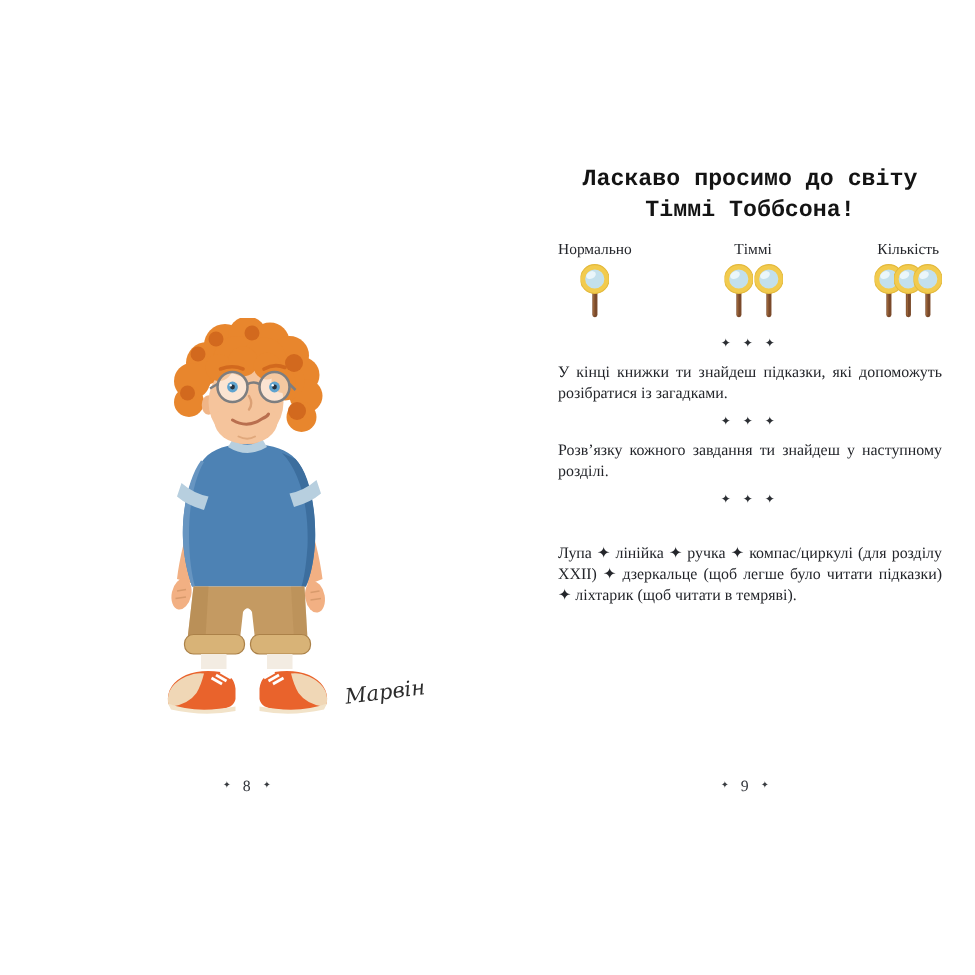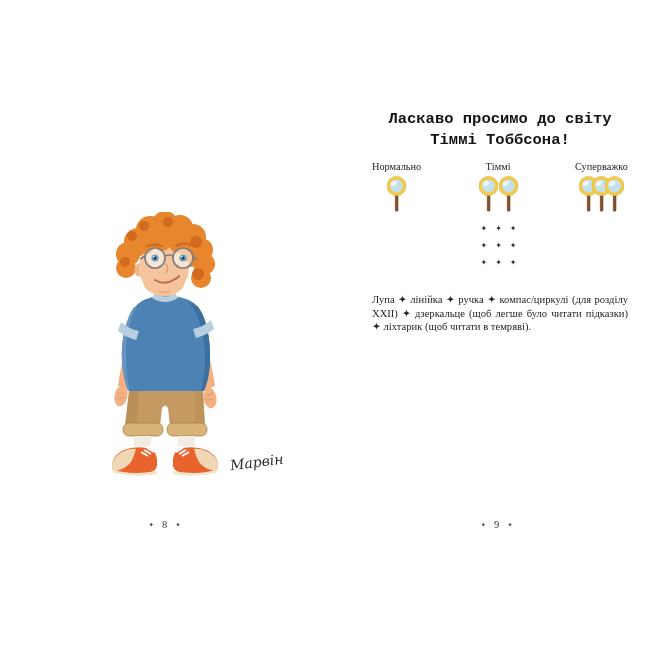--- a/index.html
+++ b/index.html
@@ -251,21 +251,21 @@
     <rect x="7.2" y="16.5" width="4.6" height="3" fill="#e8bd3e"></rect>
     <rect x="7.9" y="18" width="3.4" height="17.5" rx="1.6" fill="#7a4a2b"></rect>
     <rect x="8.3" y="18.5" width="1" height="16" rx="0.5" fill="#99643a"></rect>
     <circle cx="9.5" cy="10" r="8" fill="#c3e0ec" stroke="#f2cb4e" stroke-width="3.2"></circle>
     <circle cx="9.5" cy="10" r="9.6" fill="none" stroke="#e3b93c" stroke-width="0.7"></circle>
     <ellipse cx="7" cy="7.4" rx="3.4" ry="2.4" fill="#eaf6fa" transform="rotate(-28 7 7.4)"></ellipse>
   </svg></span>
 </div>
         </div>
         <div class="diff-group">
-          <div class="diff-label">Суперважко</div>
+          <div class="diff-label">Кількість</div>
           <div class="mag-row count-3">
   <span class="mag"><svg width="19" height="40" viewBox="0 0 19 40">
     <rect x="7.2" y="16.5" width="4.6" height="3" fill="#e8bd3e"></rect>
     <rect x="7.9" y="18" width="3.4" height="17.5" rx="1.6" fill="#7a4a2b"></rect>
     <rect x="8.3" y="18.5" width="1" height="16" rx="0.5" fill="#99643a"></rect>
     <circle cx="9.5" cy="10" r="8" fill="#c3e0ec" stroke="#f2cb4e" stroke-width="3.2"></circle>
     <circle cx="9.5" cy="10" r="9.6" fill="none" stroke="#e3b93c" stroke-width="0.7"></circle>
     <ellipse cx="7" cy="7.4" rx="3.4" ry="2.4" fill="#eaf6fa" transform="rotate(-28 7 7.4)"></ellipse>
   </svg></span>
 
@@ -286,23 +286,25 @@
     <circle cx="9.5" cy="10" r="9.6" fill="none" stroke="#e3b93c" stroke-width="0.7"></circle>
     <ellipse cx="7" cy="7.4" rx="3.4" ry="2.4" fill="#eaf6fa" transform="rotate(-28 7 7.4)"></ellipse>
   </svg></span>
 </div>
         </div>
       </div>
 
 
       <div class="sep">✦ ✦ ✦</div>
 
+      <p class="std">У кінці книжки ти знайдеш підказки, які допоможуть розібратися із загадками.</p>
 
       <div class="sep">✦ ✦ ✦</div>
 
+      <p class="std">Розв’язку кожного завдання ти знайдеш у наступному розділі.</p>
 
       <div class="sep">✦ ✦ ✦</div>
 
 
       <p class="items-line">Лупа ✦ лінійка ✦ ручка ✦ компас/циркулі (для розділу XXII) ✦ дзеркальце (щоб легше було читати підказки) ✦ ліхтарик (щоб читати в темряві).</p>
 
     </div>
 
     <div class="footer footer-right" style="left:127px;">
       <span class="orn">✦</span><span class="num">9</span><span class="orn">✦</span>

